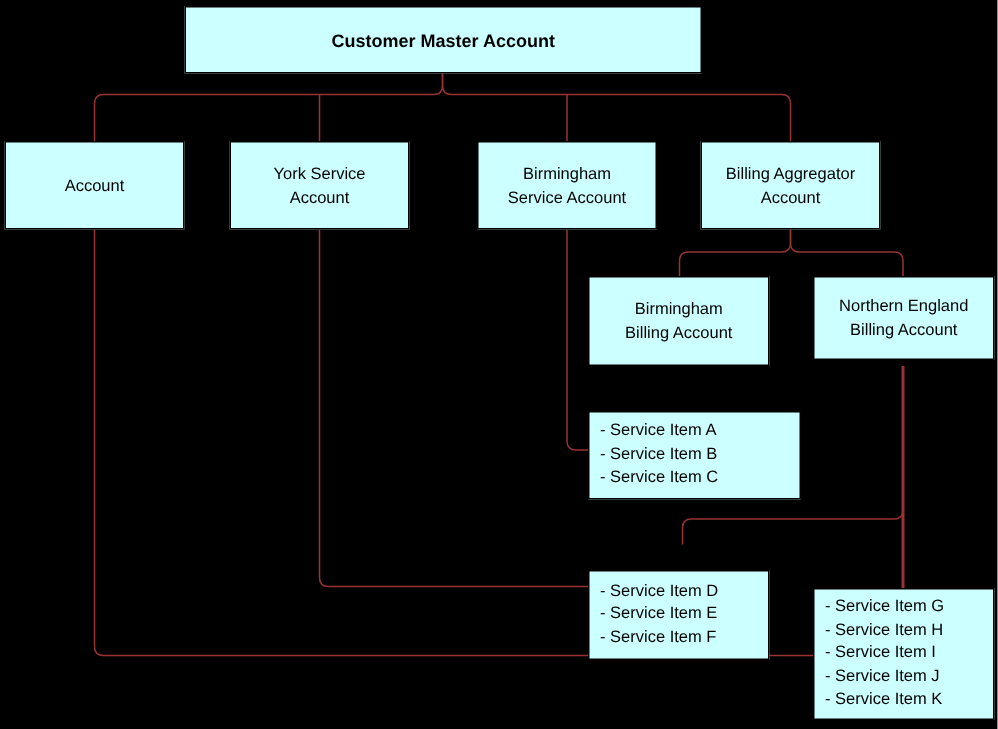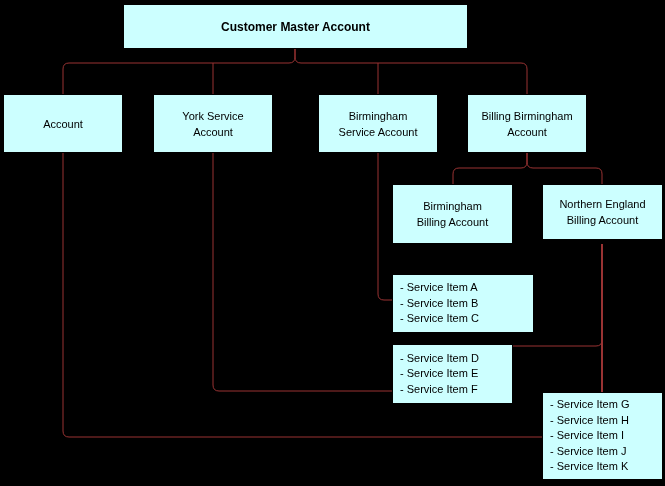--- a/index.html
+++ b/index.html
@@ -73,41 +73,41 @@
     <div>York Service</div>
     <div>Account</div>
   </div>
 
   <div class="node" style="left:318px; top:94px; width:120px; height:59px;">
     <div>Birmingham</div>
     <div>Service Account</div>
   </div>
 
   <div class="node" style="left:467px; top:94px; width:120px; height:59px;">
-    <div>Billing Birmingham</div>
+    <div>Billing Aggregator</div>
     <div>Account</div>
   </div>
 
   <div class="node" style="left:392px; top:184px; width:121px; height:60px;">
     <div>Birmingham</div>
     <div>Billing Account</div>
   </div>
 
   <div class="node" style="left:542px; top:184px; width:121px; height:56px;">
     <div>Northern England</div>
     <div>Billing Account</div>
   </div>
 
   <div class="node items" style="left:392px; top:274px; width:142px; height:59px;">
     <div>- Service Item A</div>
     <div>- Service Item B</div>
     <div>- Service Item C</div>
   </div>
 
-  <div class="node items" style="left:392px; top:344px; width:121px; height:60px;">
+  <div class="node items" style="left:392px; top:380px; width:121px; height:60px;">
     <div>- Service Item D</div>
     <div>- Service Item E</div>
     <div>- Service Item F</div>
   </div>
 
   <div class="node items" style="left:542px; top:392px; width:121px; height:88px;">
     <div>- Service Item G</div>
     <div>- Service Item H</div>
     <div>- Service Item I</div>
     <div>- Service Item J</div>

